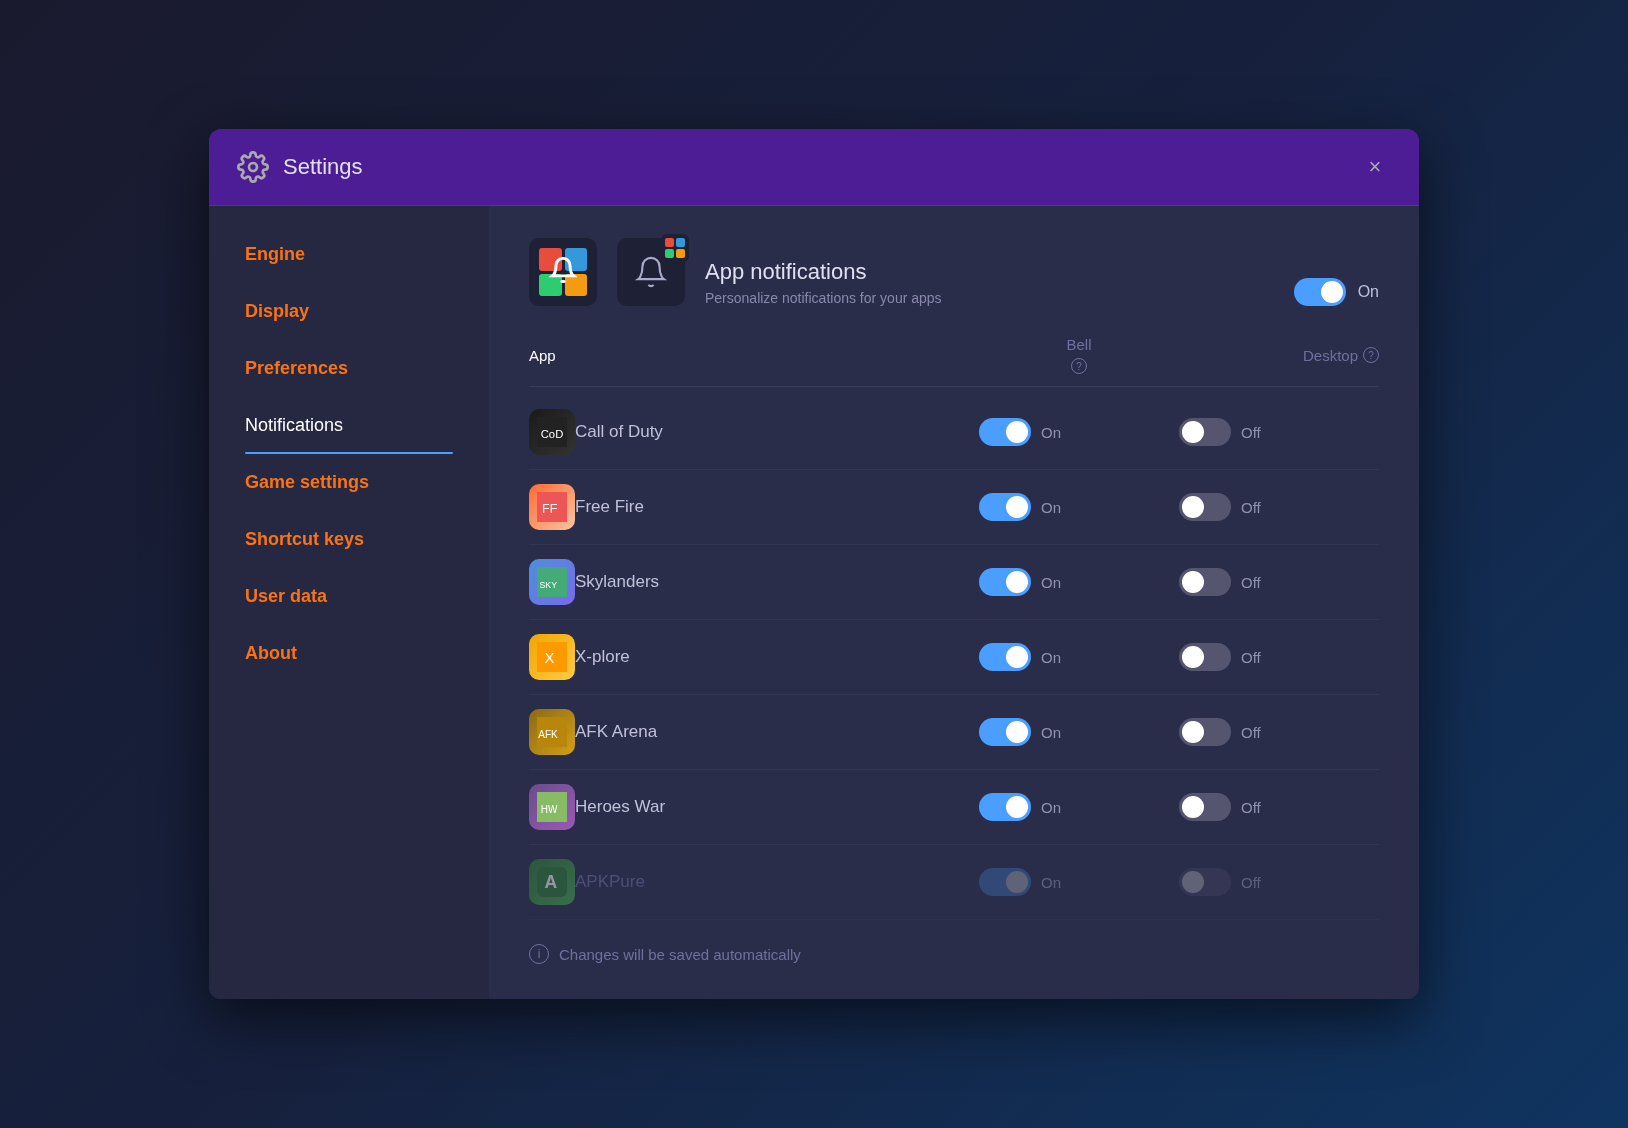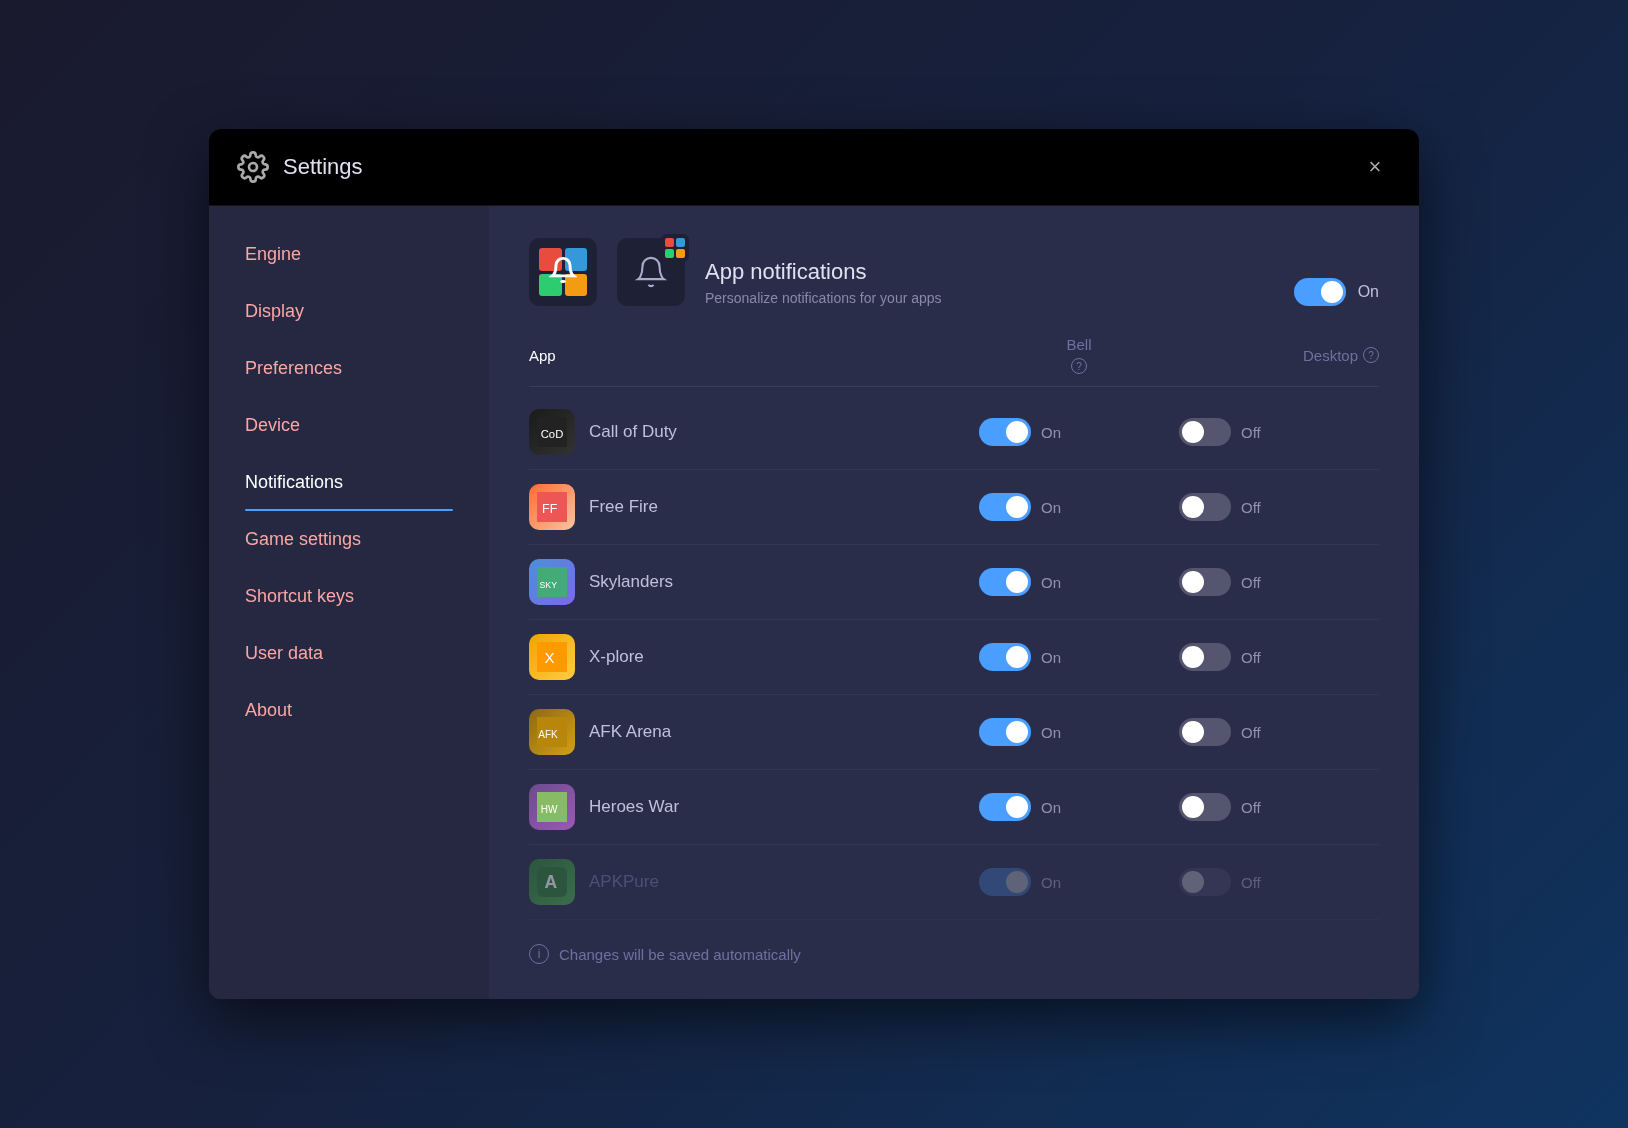--- a/index.html
+++ b/index.html
@@ -30,21 +30,21 @@
       flex-direction: column;
       overflow: hidden;
       box-shadow: 0 20px 60px rgba(0,0,0,0.6);
     }
 
     
     .dialog-header {
       display: flex;
       align-items: center;
       padding: 22px 28px;
-      background: #000000;
+      background: #4c1d95;
       border-bottom: 1px solid rgba(255,255,255,0.08);
       flex-shrink: 0;
       justify-content: space-between;
     }
 
     .header-icon {
       width: 32px;
       height: 32px;
       margin-right: 14px;
       color: #aaa;
@@ -83,25 +83,26 @@
       width: 280px;
       background: #252840;
       padding: 20px 0;
       flex-shrink: 0;
       display: flex;
       flex-direction: column;
     }
 
     .sidebar-item {
       padding: 18px 36px;
-      color: #fca5a5;
+      color: #f97316;
       font-size: 18px;
       cursor: pointer;
       position: relative;
       transition: color 0.2s;
+      font-weight: bold;
     }
     .sidebar-item.active {
       color: #ffffff;
       font-weight: 400;
     }
     .sidebar-item.active::after {
       content: '';
       position: absolute;
       bottom: 0;
       left: 36px;
@@ -276,21 +277,20 @@
       padding: 14px 0;
       border-bottom: 1px solid rgba(255,255,255,0.05);
     }
 
     .app-row.faded { opacity: 0.5; }
 
     .app-info {
       display: flex;
       align-items: center;
       flex: 1;
-      gap: 14px;
     }
 
     .app-icon {
       width: 46px;
       height: 46px;
       border-radius: 10px;
       background: #333355;
       flex-shrink: 0;
       overflow: hidden;
       display: flex;
@@ -366,21 +366,20 @@
     <span class="header-title">Settings</span>
     <button class="close-btn">×</button>
   </div>
 
   <div class="dialog-body">
 
     <nav class="sidebar">
     <div class="sidebar-item">Engine</div>
         <div class="sidebar-item">Display</div>
         <div class="sidebar-item">Preferences</div>
-        <div class="sidebar-item">Device</div>
         <div class="sidebar-item active">Notifications</div>
         <div class="sidebar-item">Game settings</div>
         <div class="sidebar-item">Shortcut keys</div>
         <div class="sidebar-item">User data</div>
         <div class="sidebar-item">About</div>
       </nav>
 
     <div class="main-content">
 
       <div class="notif-header">

